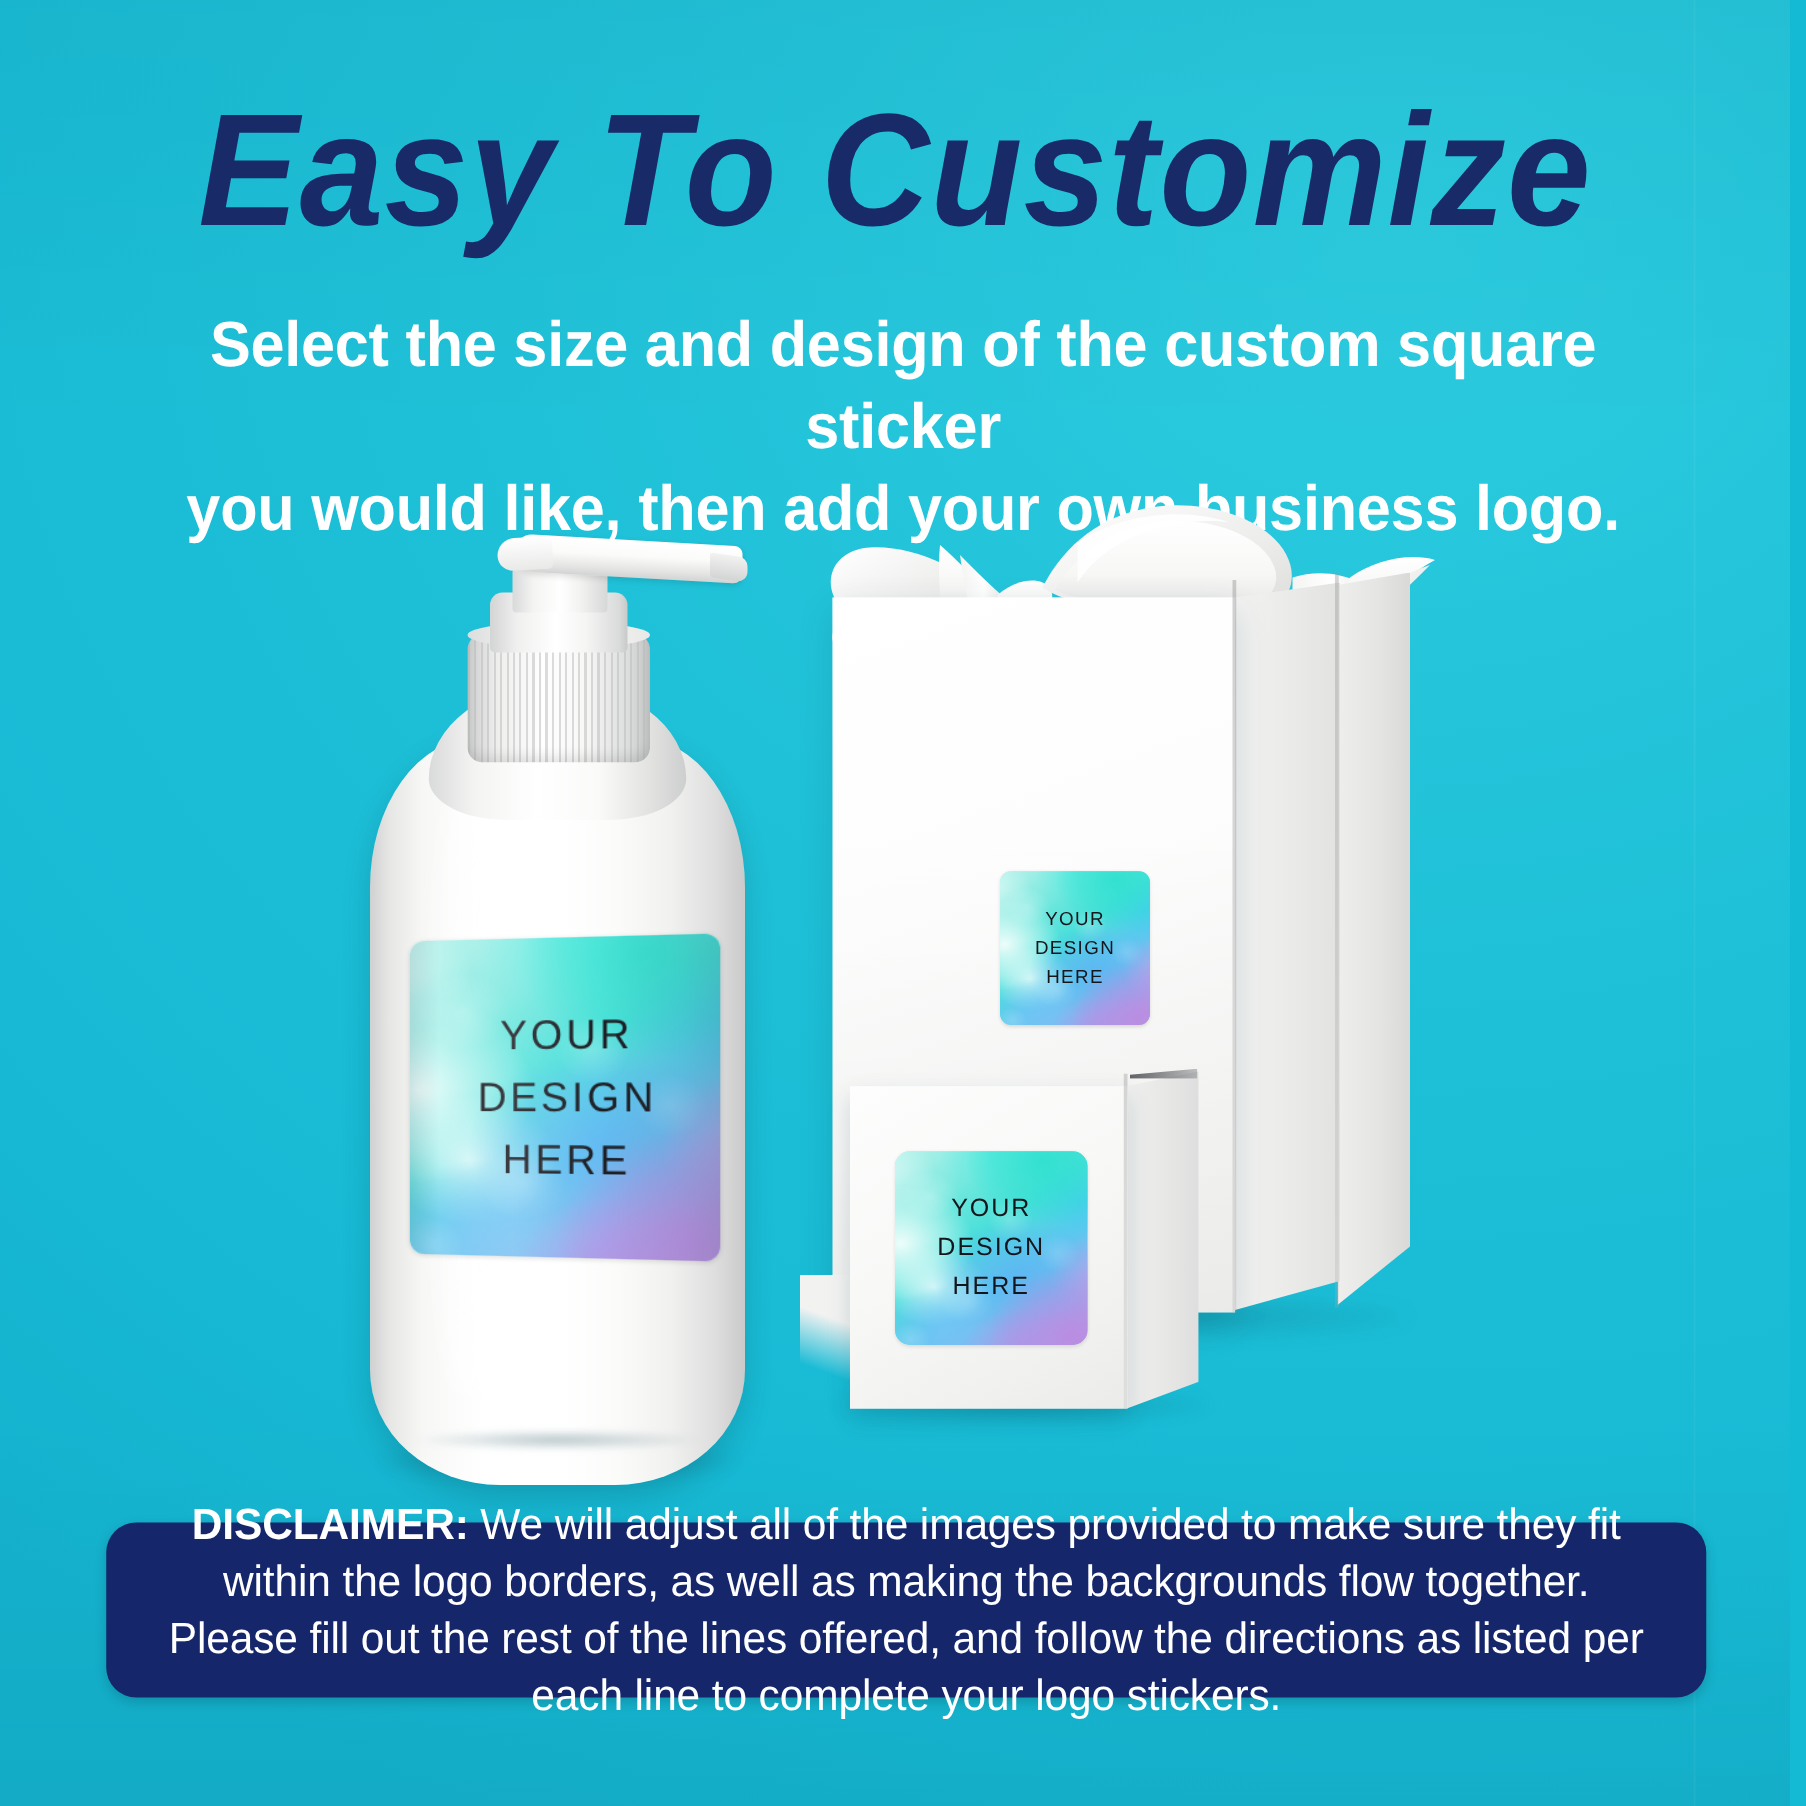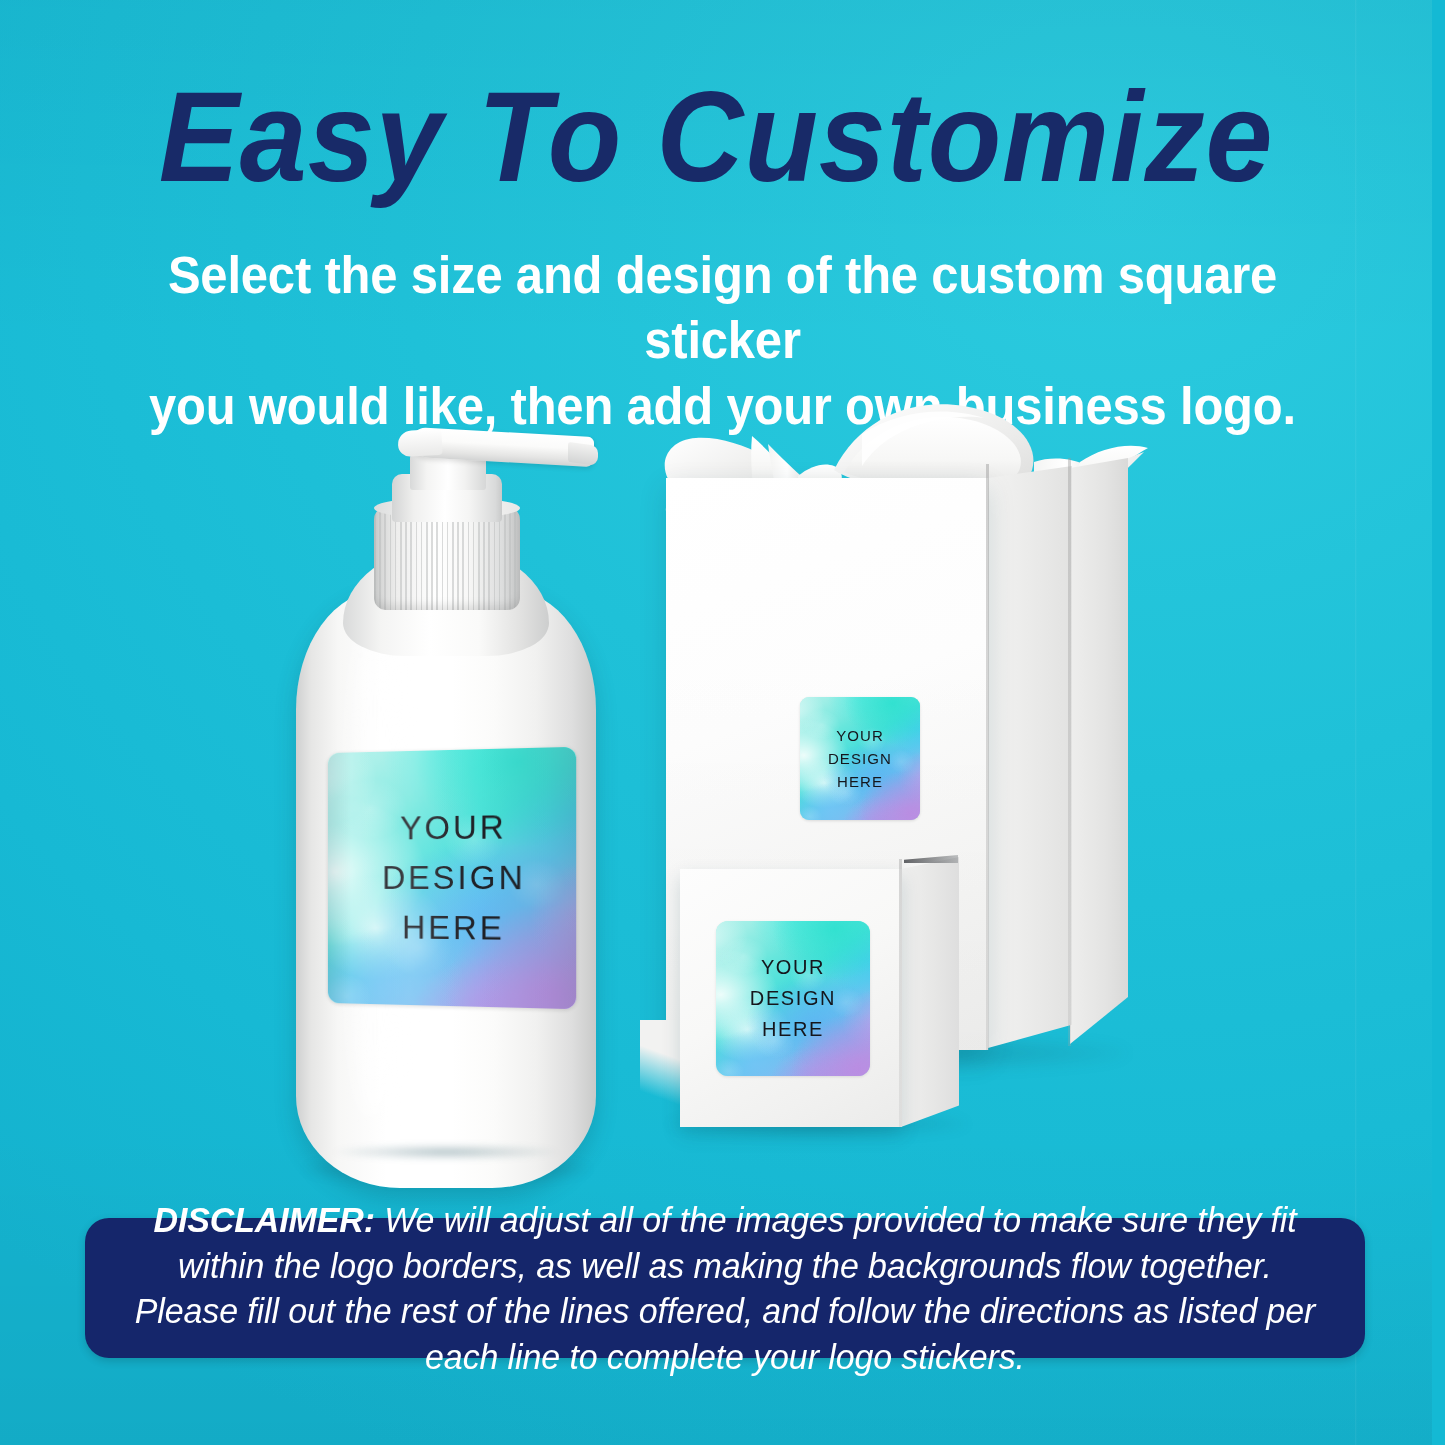--- a/index.html
+++ b/index.html
@@ -81,21 +81,20 @@
     width: 1280px;
     height: 140px;
     background: #15266b;
     border-radius: 24px;
     box-shadow: 0 3px 9px rgba(0,0,0,.16);
     display: flex;
     align-items: center;
     justify-content: center;
     padding: 0 26px;
     box-sizing: border-box;
-    font-style: italic;
   }
   .disclaimer-text {
     color: #ffffff;
     text-align: center;
     font-family: "Liberation Sans Narrow", "Liberation Sans", sans-serif;
     font-size: 35px;
     line-height: 1.30;
     font-weight: normal;
     letter-spacing: -0.1px;
     transform: scaleX(.97);

